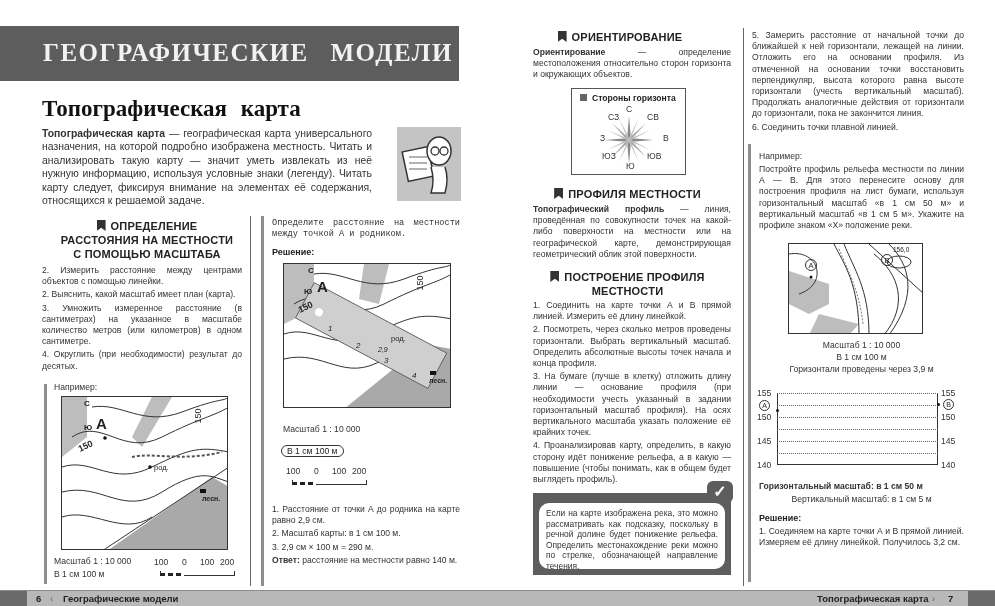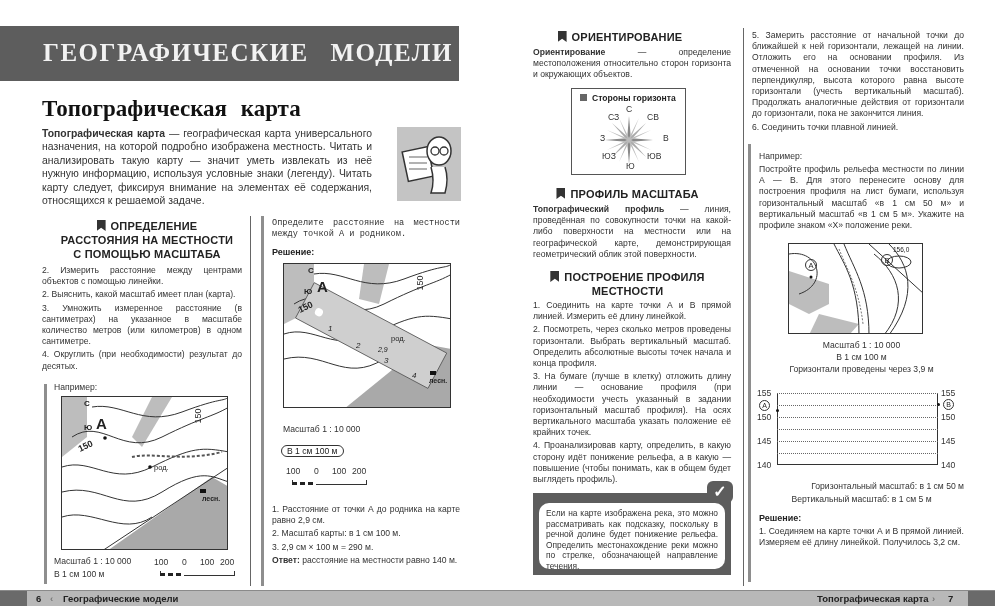--- a/index.html
+++ b/index.html
@@ -187,24 +187,24 @@
   <span class="dir" style="left:75px; top:23px;text-align:right;">СВ</span>
   <span class="dir" style="left:91px; top:44px;">В</span>
   <span class="dir" style="left:75px; top:62px;">ЮВ</span>
   <span class="dir" style="left:54px; top:72px;">Ю</span>
   <span class="dir" style="left:30px; top:62px;">ЮЗ</span>
   <span class="dir" style="left:28px; top:44px;">З</span>
   <span class="dir" style="left:36px; top:23px;">СЗ</span>
 </div>
 
 <div class="abs" style="left:520px; top:187px; width:215px;">
-  <div class="sec-h"><span class="bm"></span><span>ПРОФИЛЬ МАСШТАБА</span></div>
+  <div class="sec-h"><span class="bm"></span><span>ПРОФИЛЯ МЕСТНОСТИ</span></div>
 </div>
 <div class="abs" style="left:533px; top:204px; width:198px;">
-  <p class="t"><b>Топографический профиль</b><span> — линия, проведённая по совокупности точки на какой-либо поверхности на местности или на географической карте, демонстрирующая геометрический облик этой поверхности.</span></p>
+  <p class="t"><b>Топографический профиль</b><span> — линия, проведённая по совокупности точек на какой-либо поверхности на местности или на географической карте, демонстрирующая геометрический облик этой поверхности.</span></p>
 </div>
 
 <div class="abs" style="left:520px; top:270px; width:215px;">
   <div class="sec-h"><span class="bm"></span><span>ПОСТРОЕНИЕ ПРОФИЛЯ</span></div>
   <div class="sec-h">МЕСТНОСТИ</div>
 </div>
 
 <div class="abs" style="left:533px; top:300px; width:198px;">
   <p class="t">1. Соединить на карте точки А и В прямой линией. Измерить её длину линейкой.</p>
   <p class="t">2. Посмотреть, через сколько метров проведены горизонтали. Выбрать вертикальный масштаб. Определить абсолютные высоты точек начала и конца профиля.</p>
@@ -269,21 +269,21 @@
   <span class="abs caption" style="left:188px; top:1px;">155</span>
   <span class="abs caption" style="left:188px; top:25px;">150</span>
   <span class="abs caption" style="left:188px; top:49px;">145</span>
   <span class="abs caption" style="left:188px; top:73px;">140</span>
   <span class="abs" style="left:6px; top:13px; width:11px; height:11px; border:1px solid #333; border-radius:50%; font-size:7px; text-align:center; line-height:10px;">А</span>
   <span class="abs" style="left:190px; top:12px; width:11px; height:11px; border:1px solid #333; border-radius:50%; font-size:7px; text-align:center; line-height:10px;">В</span>
   <div class="abs" style="left:23px; top:22px; width:3px; height:3px; background:#111; border-radius:50%;"></div>
   <div class="abs" style="left:184px; top:16px; width:3px; height:3px; background:#111; border-radius:50%;"></div>
 </div>
 
-<div class="abs caption" style="left:759px; top:481px; width:205px; text-align:right;">Горизонтальный масштаб: в 1 см 50 м</div>
+<div class="abs caption" style="left:759px; top:481px; width:205px; text-align:left;font-weight:bold;">Горизонтальный масштаб: в 1 см 50 м</div>
 <div class="abs caption" style="left:759px; top:494px; width:205px; text-align:center;">Вертикальный масштаб: в 1 см 5 м</div>
 <div class="abs" style="left:759px; top:513px; font-size:9px; font-weight:bold;">Решение:</div>
 <div class="abs" style="left:759px; top:526px; width:205px;">
   <p class="t">1. Соединяем на карте точки А и В прямой линией. Измеряем её длину линейкой. Получилось 3,2 см.</p>
 </div>
 
 <div class="abs footer">
   <div class="dark" style="left:0;"></div>
   <span style="left:36px;">6</span>
   <span style="left:50px; font-weight:bold; color:#777;">‹</span>

